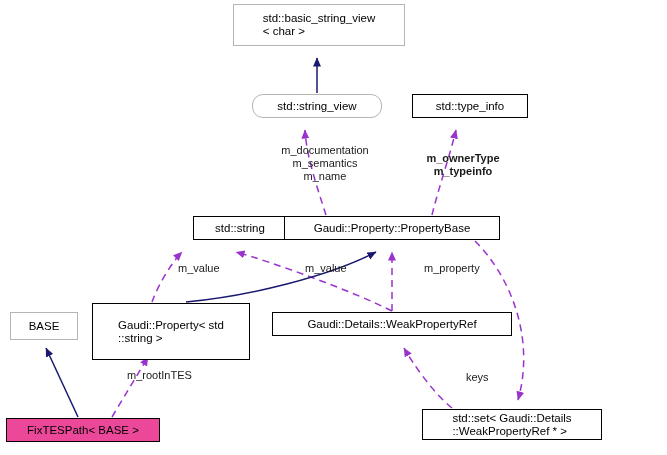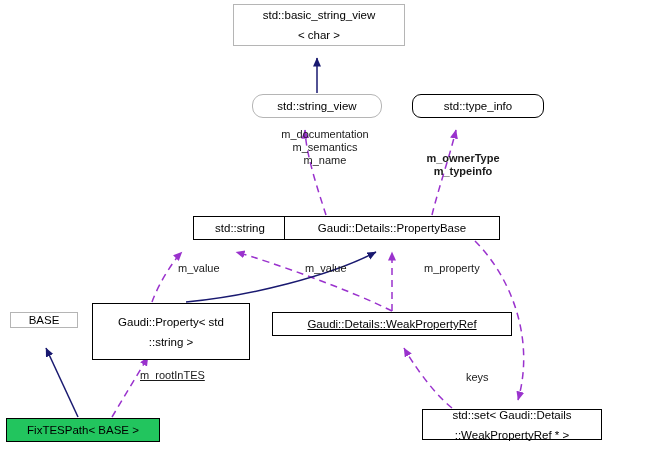--- a/index.html
+++ b/index.html
@@ -6,27 +6,27 @@
   body{
     width:667px;height:455px;position:relative;overflow:hidden;
     font-family:"Liberation Sans", sans-serif;
   }
   #canvas{position:absolute;inset:0;width:667px;height:455px;}
   svg.edges{position:absolute;left:0;top:0;width:667px;height:455px;pointer-events:none;}
 
   .node{
     position:absolute;box-sizing:border-box;
     display:flex;align-items:center;justify-content:center;
-    text-align:center;background:#ffffff;
-    font-size:11.5px;color:#000000;line-height:20px;
+    background:#ffffff;
+    font-size:11.5px;color:#000000;line-height:13px;
     white-space:pre-line;
   }
   .node.blk{border:1.4px solid #000000;}
   .node.gry{border:1.4px solid #b5b5b5;}
-  .node.focus{border:1.4px solid #000000;background:#22c55e;}
+  .node.focus{border:1.4px solid #000000;background:#ec4899;}
 
   .edgelabel{
     position:absolute;font-size:11px;color:#1a1a1a;
     line-height:13px;white-space:pre-line;background:transparent;
   }
 </style>
 </head>
 <body>
 
 <div id="canvas">
@@ -62,49 +62,49 @@
     <path d="M112,417 L148,357" stroke="#9a32cd" stroke-width="1.5" fill="none" stroke-dasharray="7,5" marker-end="url(#arrowAssoc)"></path>
 
     <path d="M452,408 C432,392 412,362 404,348" stroke="#9a32cd" stroke-width="1.5" fill="none" stroke-dasharray="7,5" marker-end="url(#arrowAssoc)"></path>
   </svg>
 
   <div class="node gry" style="left:233px;top:4px;width:172px;height:42px;">std::basic_string_view
 &lt; char &gt;</div>
 
   <div class="node gry" style="left:252px;top:94px;width:130px;height:24px;border-radius:11px;">std::string_view</div>
 
-  <div class="node blk" style="left:412px;top:94px;width:132px;height:24px;border-radius:9px;">std::type_info</div>
+  <div class="node blk" style="left:412px;top:94px;width:116px;height:24px;">std::type_info</div>
 
   <div class="node blk" style="left:152px;top:216px;width:94px;height:24px;margin-left:41px;">std::string</div>
 
-  <div class="node blk" style="left:284px;top:216px;width:216px;height:24px;">Gaudi::Details::PropertyBase</div>
+  <div class="node blk" style="left:284px;top:216px;width:216px;height:24px;">Gaudi::Property::PropertyBase</div>
 
-  <div class="node gry" style="left:10px;top:312px;width:68px;height:16px;">BASE</div>
+  <div class="node gry" style="left:10px;top:312px;width:68px;height:28px;">BASE</div>
 
   <div class="node blk" style="left:92px;top:303px;width:158px;height:57px;">Gaudi::Property&lt; std
 ::string &gt;</div>
 
-  <div class="node blk" style="left:272px;top:312px;width:240px;height:24px;text-decoration:underline;">Gaudi::Details::WeakPropertyRef</div>
+  <div class="node blk" style="left:272px;top:312px;width:240px;height:24px;">Gaudi::Details::WeakPropertyRef</div>
 
   <div class="node focus" style="left:6px;top:418px;width:154px;height:24px;">FixTESPath&lt; BASE &gt;</div>
 
   <div class="node blk" style="left:422px;top:409px;width:180px;height:31px;">std::set&lt; Gaudi::Details
 ::WeakPropertyRef * &gt;</div>
 
-  <div class="edgelabel" style="left:249px;top:128px;width:152px;text-align:center;">m_documentation
+  <div class="edgelabel" style="left:249px;top:144px;width:152px;text-align:center;">m_documentation
 m_semantics
 m_name</div>
 
   <div class="edgelabel" style="left:400px;top:152px;width:126px;text-align:center;font-weight:bold;">m_ownerType
 m_typeinfo</div>
 
   <div class="edgelabel" style="left:178px;top:262px;">m_value</div>
 
   <div class="edgelabel" style="left:305px;top:262px;">m_value</div>
 
   <div class="edgelabel" style="left:396px;top:262px;padding-left:28px;">m_property</div>
 
 
-  <div class="edgelabel" style="left:140px;top:369px;text-decoration:underline;">m_rootInTES</div>
+  <div class="edgelabel" style="left:127px;top:369px;">m_rootInTES</div>
 
   <div class="edgelabel" style="left:466px;top:371px;">keys</div>
 
 </div>
 
 </body></html>

